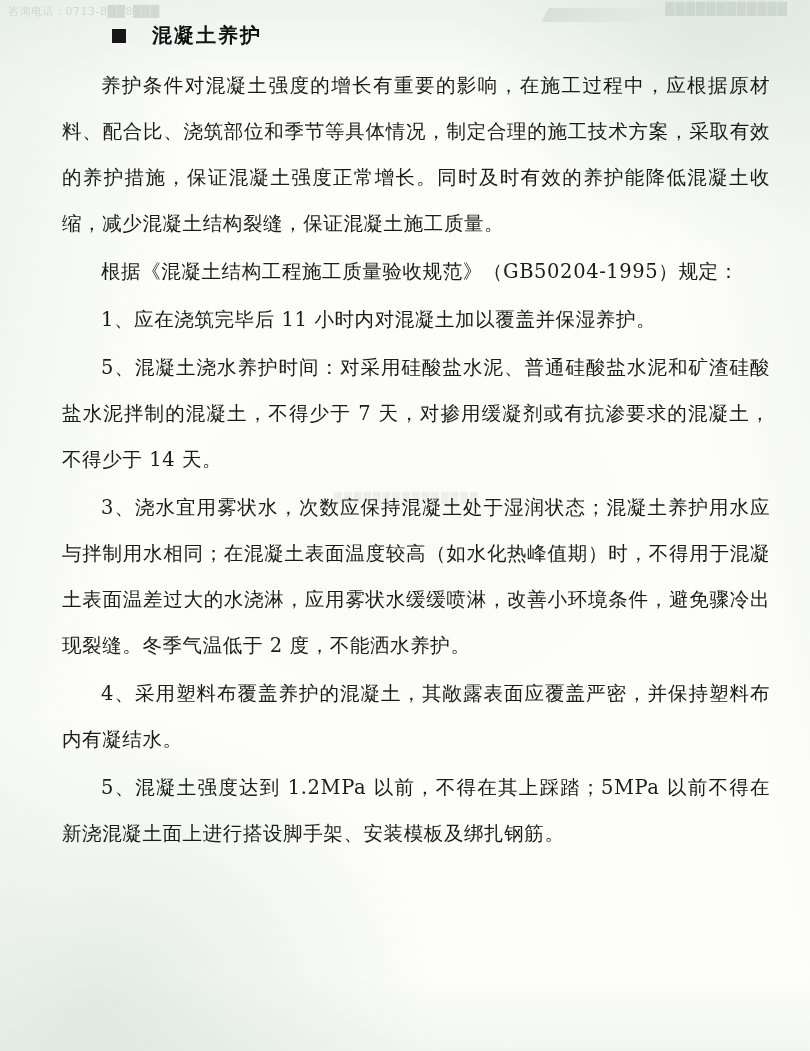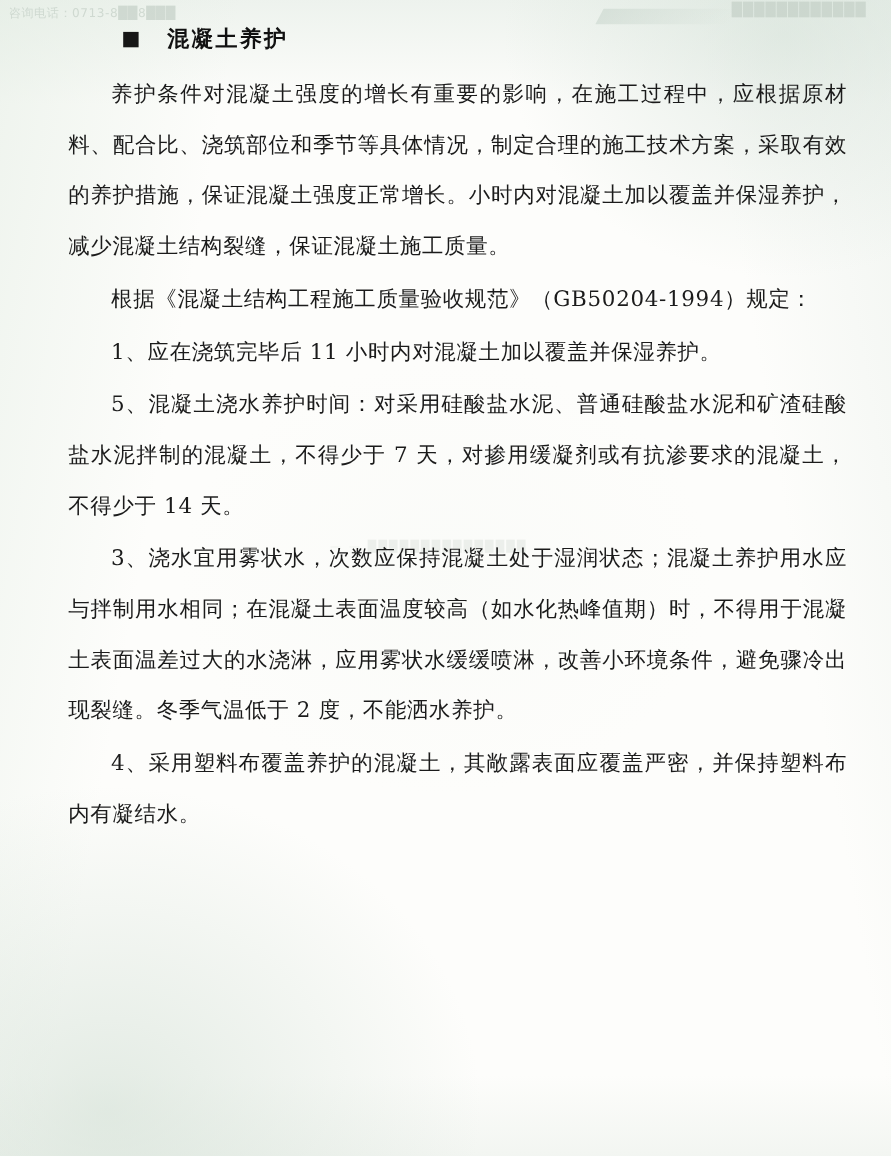--- a/index.html
+++ b/index.html
@@ -132,21 +132,22 @@
   <div class="artifact-streak"></div>
   <div class="artifact artifact-mid">— — ███████████████</div>
 
   <div class="content">
 
     <div class="heading">
       <span class="bullet-square"></span>
       <span class="heading-text">混凝土养护</span>
     </div>
 
-    <p class="para fade-b">养护条件对混凝土强度的增长有重要的影响，在施工过程中，应根据原材料、配合比、浇筑部位和季节等具体情况，制定合理的施工技术方案，采取有效的养护措施，保证混凝土强度正常增长。小时内对混凝土加以覆盖并保湿养护，减少混凝土结构裂缝，保证混凝土施工质量。</p>
-    <p class="para fade-a">根据《混凝土结构工程施工质量验收规范》（GB50204-1994）规定：</p>
+    <p class="para fade-b">养护条件对混凝土强度的增长有重要的影响，在施工过程中，应根据原材料、配合比、浇筑部位和季节等具体情况，制定合理的施工技术方案，采取有效的养护措施，保证混凝土强度正常增长。同时及时有效的养护能降低混凝土收缩，减少混凝土结构裂缝，保证混凝土施工质量。</p>
+    <p class="para fade-a">根据《混凝土结构工程施工质量验收规范》（GB50204-1995）规定：</p>
     <p class="para fade-b">1、应在浇筑完毕后 11 小时内对混凝土加以覆盖并保湿养护。</p>
     <p class="para fade-a">5、混凝土浇水养护时间：对采用硅酸盐水泥、普通硅酸盐水泥和矿渣硅酸盐水泥拌制的混凝土，不得少于 7 天，对掺用缓凝剂或有抗渗要求的混凝土，不得少于 14 天。</p>
     <p class="para fade-b">3、浇水宜用雾状水，次数应保持混凝土处于湿润状态；混凝土养护用水应与拌制用水相同；在混凝土表面温度较高（如水化热峰值期）时，不得用于混凝土表面温差过大的水浇淋，应用雾状水缓缓喷淋，改善小环境条件，避免骤冷出现裂缝。冬季气温低于 2 度，不能洒水养护。</p>
     <p class="para fade-a">4、采用塑料布覆盖养护的混凝土，其敞露表面应覆盖严密，并保持塑料布内有凝结水。</p>
+    <p class="para fade-b">5、混凝土强度达到 1.2MPa 以前，不得在其上踩踏；5MPa 以前不得在新浇混凝土面上进行搭设脚手架、安装模板及绑扎钢筋。</p>
 
   </div>
 </div>
 
 </body></html>

